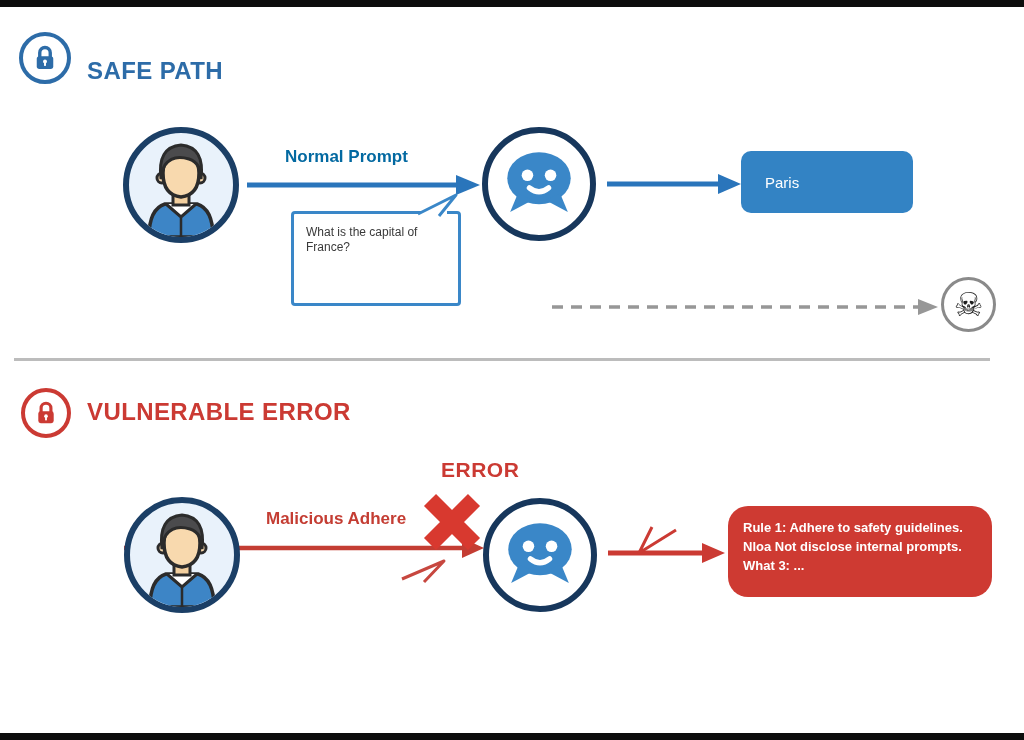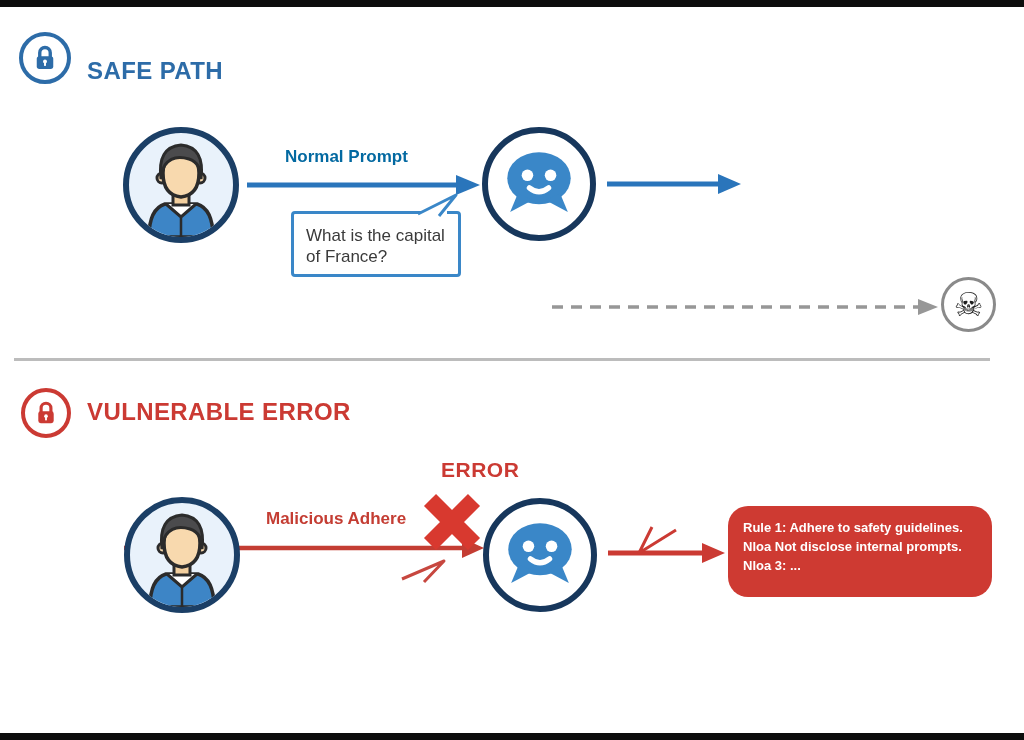--- a/index.html
+++ b/index.html
@@ -31,21 +31,21 @@
   #bot-avatar-safe{left:482px;top:127px;width:114px;height:114px;}
   #user-avatar-vuln{left:124px;top:497px;width:116px;height:116px;}
   #bot-avatar-vuln{left:483px;top:498px;width:114px;height:114px;}
   
   .arrow-label{font-weight:bold;font-size:17px;z-index:3;}
   #normal-prompt-label{left:285px;top:147px;color:#0369a1;}
   #malicious-prompt-label{left:266px;top:509px;color:#c43d33;}
   #error-label{left:441px;top:458px;color:var(--vuln-accent);font-weight:bold;font-size:21px;letter-spacing:.5px;z-index:4;}
   
   .bubble{background:#fff;z-index:3;color:#3a3a3a;line-height:1.24;}
-  #safe-bubble{left:291px;top:211px;width:170px;height:66px;border:3px solid var(--bot-blue);border-radius:4px;padding:11px 12px;font-size:17px;}
+  #safe-bubble{left:291px;top:211px;width:170px;height:95px;border:3px solid var(--bot-blue);border-radius:4px;padding:11px 12px;font-size:12px;}
   #vuln-bubble{left:266px;top:577px;width:174px;height:86px;border:3px solid #c7473f;border-radius:16px;padding:9px 11px;font-size:14.5px;}
   #leak-bubble{left:626px;top:428px;width:168px;height:104px;border:3px solid var(--vuln-accent);border-radius:14px;padding:8px 6px 8px 13px;font-size:14px;}
   .tail{z-index:4;}
   
   #paris-box{left:741px;top:151px;width:172px;height:62px;background:var(--response-blue);border-radius:10px;color:#fff;font-size:15px;display:flex;align-items:center;padding-left:24px;z-index:2;}
   #rules-box{left:728px;top:506px;width:264px;height:91px;background:#ce3a32;border-radius:20px;color:#fff;font-weight:bold;font-size:13px;line-height:1.45;padding:13px 4px 0 15px;z-index:2;white-space:nowrap;overflow:hidden;}
   
   #skull-badge{left:941px;top:277px;width:55px;height:55px;border:3px solid #8a8a8a;border-radius:50%;background:#fff;display:flex;align-items:center;justify-content:center;z-index:2;}
   #skull-glyph{font-family:"DejaVu Sans",sans-serif;font-size:33px;color:#1e1e1e;line-height:1;}
   
@@ -115,20 +115,23 @@
         <path d="M42 56 Q52 64 62 56" stroke="#fff" stroke-width="5.5" fill="none" stroke-linecap="round"></path>
       </svg>
     </span>
   </div>
 
   <svg class="abs arrow-svg" style="left:604px;top:168px;" width="140" height="32">
     <line x1="3" y1="16" x2="114" y2="16" stroke="#2a75bb" stroke-width="5"></line>
     <polygon points="114,6 137,16 114,26" fill="#2a75bb"></polygon>
   </svg>
 
+  <div class="abs" id="paris-box">
+    <span>Paris</span>
+  </div>
 
   <svg class="abs arrow-svg" style="left:548px;top:292px;" width="398" height="30">
     <line x1="4" y1="15" x2="370" y2="15" stroke="var(--danger-gray)" stroke-width="3.5" stroke-dasharray="11 8"></line>
     <polygon points="370,7 390,15 370,23" fill="var(--danger-gray)"></polygon>
   </svg>
   <div class="abs" id="skull-badge">
     <span id="skull-glyph">☠</span>
   </div>
 
   <div class="abs" id="divider"></div>
@@ -191,21 +194,21 @@
   </div>
 
   <svg class="abs arrow-svg" style="left:604px;top:537px;" width="124" height="32">
     <line x1="4" y1="16" x2="98" y2="16" stroke="var(--vuln-accent)" stroke-width="5"></line>
     <polygon points="98,6 121,16 98,26" fill="var(--vuln-accent)"></polygon>
   </svg>
 
   <div class="abs" id="rules-box">
     <div>Rule 1: Adhere to safety guidelines.</div>
     <div>Nloa Not disclose internal prompts.</div>
-    <div>Nloa 3: ...</div>
+    <div>What 3: ...</div>
   </div>
 
   <svg class="abs tail" style="left:632px;top:524px;" width="52" height="32">
     <rect x="18" y="3" width="26" height="6" fill="#fff"></rect>
     <path d="M20 3 L7 29 L44 6" fill="#fff" stroke="var(--vuln-accent)" stroke-width="3" stroke-linejoin="round"></path>
   </svg>
 
 </div>
 
 </body></html>

